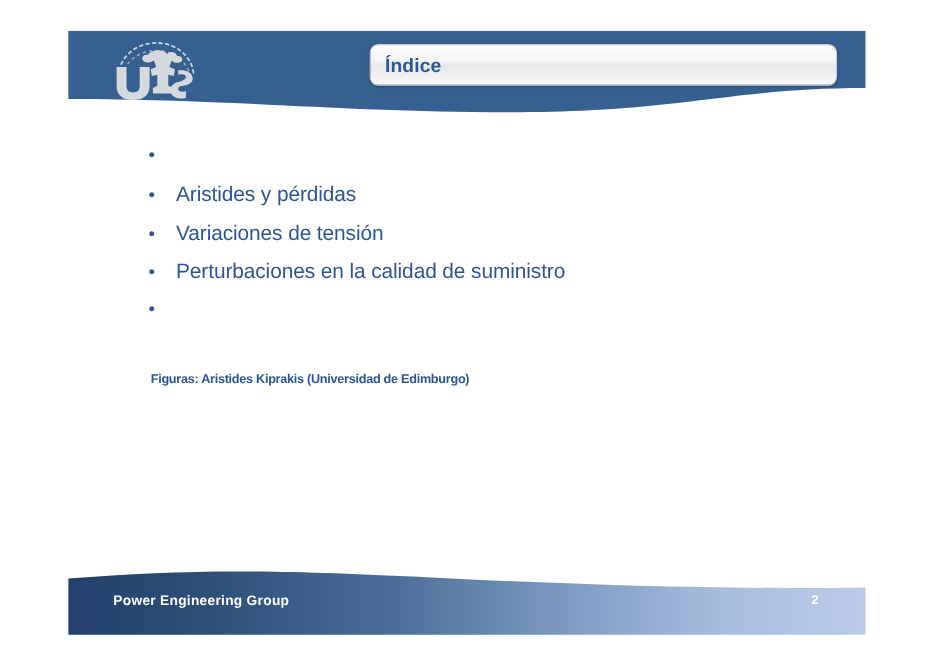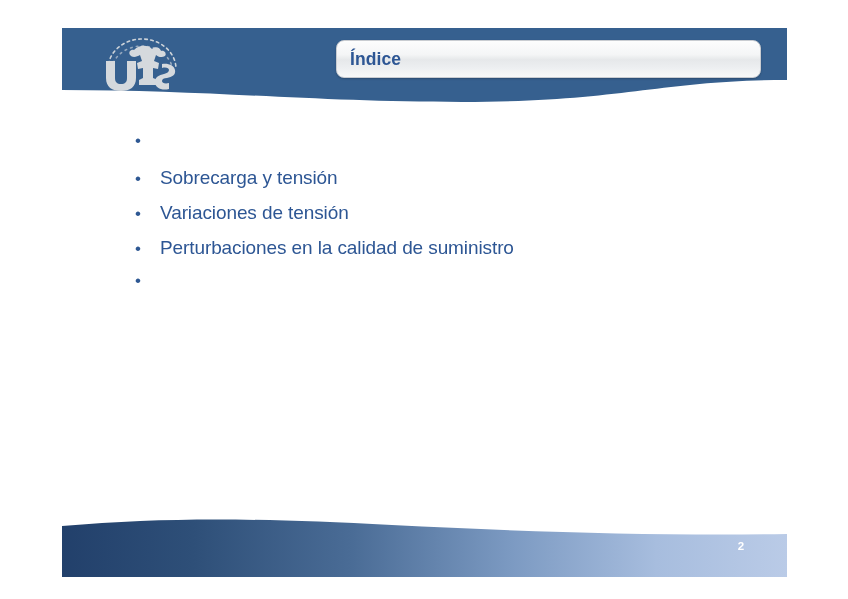--- a/index.html
+++ b/index.html
@@ -198,54 +198,56 @@
   </div>
 
   <div id="bullet-list">
 
     <div class="bullet-row">
       <span class="bullet-dot">•</span>
     </div>
 
     <div class="bullet-row">
       <span class="bullet-dot">•</span>
-      <span class="bullet-text">Sobrecarga y tensión</span>
+      <span class="bullet-text">Aristides y pérdidas</span>
     </div>
 
     <div class="bullet-row">
       <span class="bullet-dot">•</span>
       <span class="bullet-text">Variaciones de tensión</span>
     </div>
 
     <div class="bullet-row">
       <span class="bullet-dot">•</span>
       <span class="bullet-text">Perturbaciones en la calidad de suministro</span>
     </div>
 
     <div class="bullet-row">
       <span class="bullet-dot">•</span>
     </div>
 
   </div>
 
+  <div id="attribution">Figuras: Aristides Kiprakis (Universidad de Edimburgo)</div>
 
   <div id="footer-band">
     <svg viewBox="0 0 725 60" preserveAspectRatio="none" aria-hidden="true">
       <defs>
         <linearGradient id="footerGrad" x1="0" y1="0" x2="1" y2="0">
           <stop offset="0%" stop-color="#22406B"></stop>
           <stop offset="18%" stop-color="#2E4F78"></stop>
           <stop offset="40%" stop-color="#4A6C96"></stop>
           <stop offset="62%" stop-color="#7C9AC2"></stop>
           <stop offset="82%" stop-color="#A7BDDE"></stop>
           <stop offset="100%" stop-color="#BACBE7"></stop>
         </linearGradient>
       </defs>
       <path d="M0,8
                C110,-1 190,0 330,7
                C470,14 600,18 725,16
                L725,59 L0,59 Z" fill="url(#footerGrad)"></path>
     </svg>
   </div>
 
+  <div id="footer-label">Power Engineering Group</div>
   <div id="page-number">2</div>
 
 </div>
 
 </body></html>

